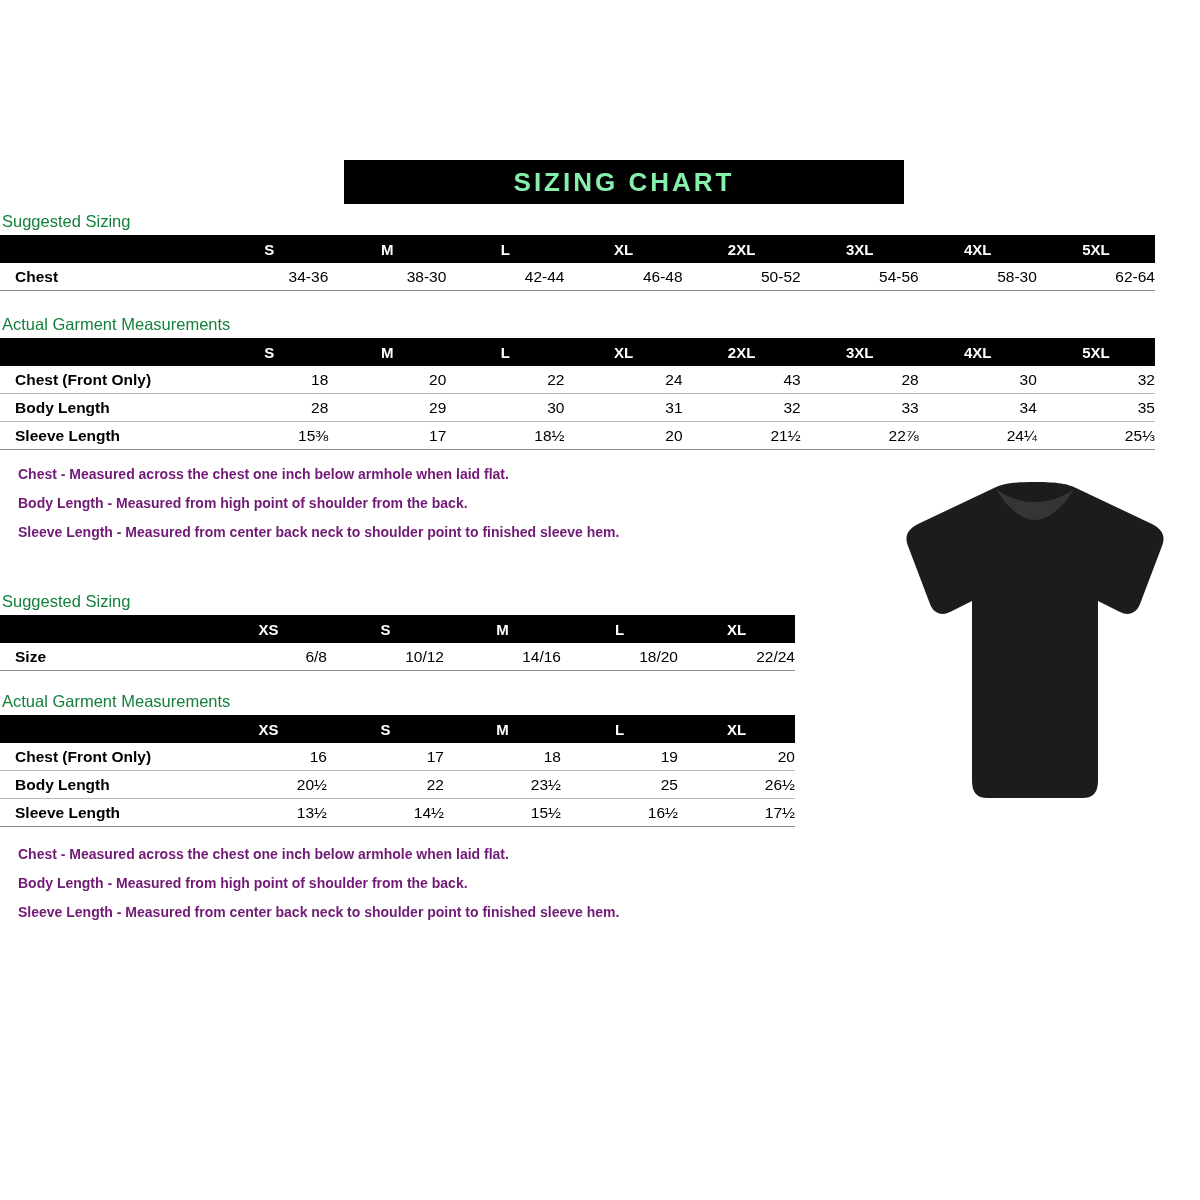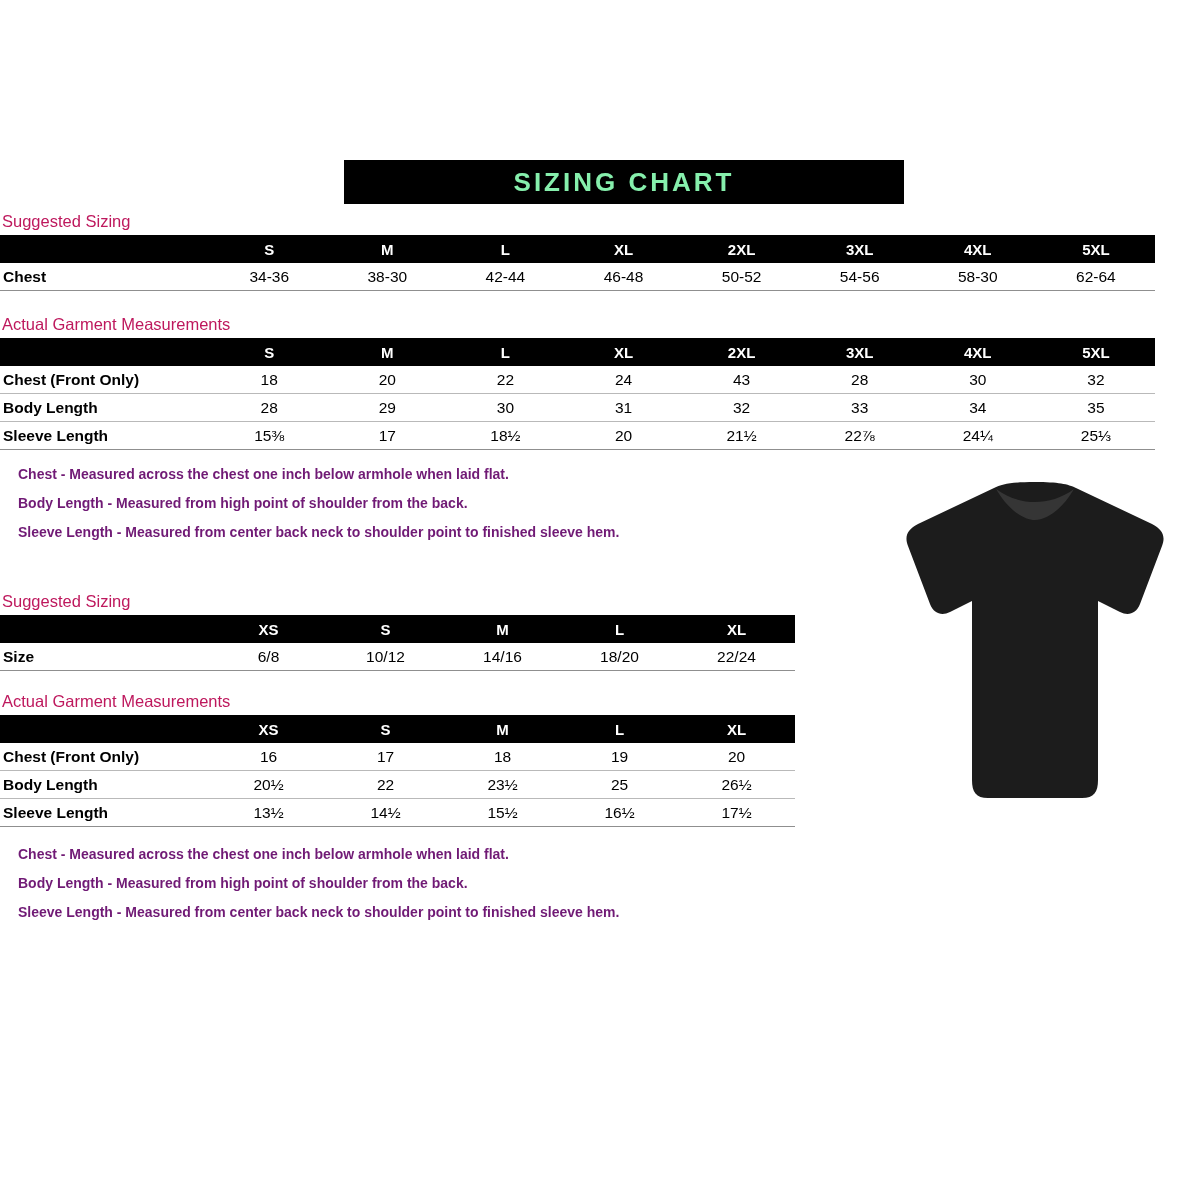--- a/index.html
+++ b/index.html
@@ -54,21 +54,21 @@
     color: #86efac;
     font-weight: bold;
     font-size: 26px;
     letter-spacing: 3px;
     line-height: 44px;
   }
 
   .caption {
     position: absolute;
     font-size: 16.5px;
-    color: #be185d;
+    color: #15803d;
     white-space: nowrap;
   }
 
   
   table.sz {
     position: absolute;
     border-collapse: collapse;
     table-layout: fixed;
   }
   table.sz th, table.sz td {
@@ -83,27 +83,27 @@
     color: #ffffff;
     font-weight: bold;
     text-align: center;
     height: 28px;
     font-size: 15px;
   }
   table.sz thead th.lbl {
     text-align: left;
   }
   table.sz tbody td {
-    text-align: center;
+    text-align: right;
     border-bottom: 1px solid #b9b9b9;
   }
   table.sz tbody td.lbl {
     text-align: left;
     font-weight: bold;
-    padding-left: 3px;
+    padding-left: 15px;
   }
   table.sz tbody tr:last-child td {
     border-bottom: 1px solid #8f8f8f;
   }
   table.sz.nolines tbody td {
     border-bottom: none;
   }
 
   
   #adult-suggested {

